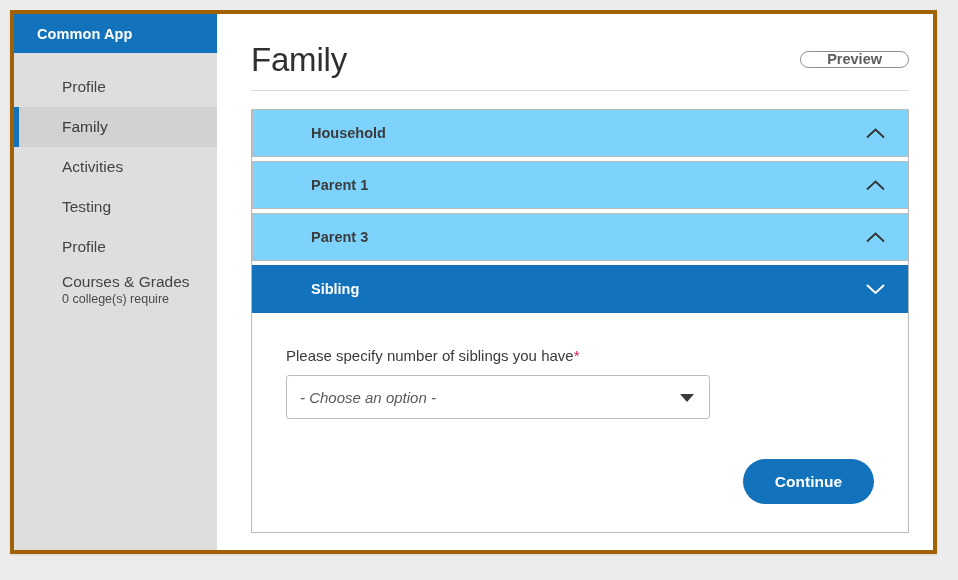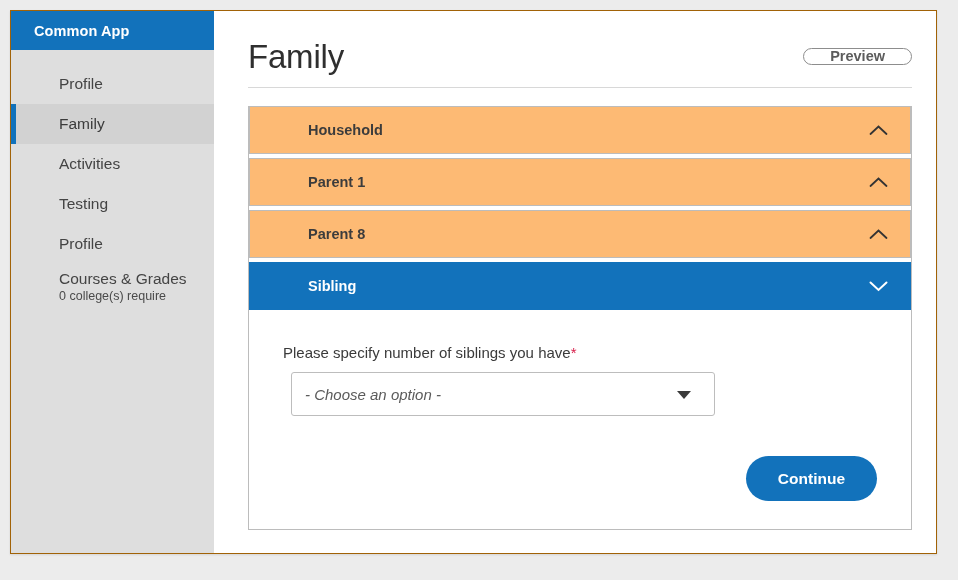--- a/index.html
+++ b/index.html
@@ -16,21 +16,21 @@
   }
 
   
   #app-window {
     position: absolute;
     left: 10px;
     top: 10px;
     width: 927px;
     height: 544px;
     background: #ffffff;
-    border: 1px solid #a16207;
+    border: 4px solid #a16207;
     box-sizing: border-box;
     box-shadow: 0 1px 2px rgba(0,0,0,0.10);
     display: flex;
     overflow: hidden;
   }
 
   
   #sidebar {
     width: 203px;
     flex: 0 0 203px;
@@ -140,21 +140,21 @@
   
   #content-panel {
     margin-top: 18px;
     border: 1px solid #bcbcbc;
     border-top: none;
     background: #ffffff;
     box-sizing: border-box;
   }
   .accordion-header {
     height: 48px;
-    background: #fdba74;
+    background: #7dd3fc;
     border: 1px solid #bcbcbc;
     border-bottom: 1px solid #bcbcbc;
     box-sizing: border-box;
     display: flex;
     align-items: center;
     justify-content: space-between;
     padding: 0 22px 0 58px;
     margin-top: -1px;
     cursor: pointer;
     position: relative;
@@ -210,21 +210,20 @@
     border-radius: 3px;
     box-sizing: border-box;
     background: #ffffff;
     display: flex;
     align-items: center;
     padding: 0 38px 0 13px;
     font-size: 15px;
     font-style: italic;
     color: #5b5b5b;
     cursor: pointer;
-    margin-left: 8px;
   }
   .select-caret {
     position: absolute;
     right: 16px;
     top: 50%;
     margin-top: -3px;
     width: 0;
     height: 0;
     border-left: 7px solid transparent;
     border-right: 7px solid transparent;
@@ -314,21 +313,21 @@
       <div class="accordion-header">
         <span class="accordion-title">Parent 1</span>
         <span class="chev">
           <svg width="19" height="12" viewBox="0 0 19 12" fill="none" xmlns="http://www.w3.org/2000/svg">
             <path d="M1.5 10 L9.5 2.5 L17.5 10" stroke="#333333" stroke-width="1.8" fill="none" stroke-linecap="round"></path>
           </svg>
         </span>
       </div>
 
       <div class="accordion-header">
-        <span class="accordion-title">Parent 8</span>
+        <span class="accordion-title">Parent 3</span>
         <span class="chev">
           <svg width="19" height="12" viewBox="0 0 19 12" fill="none" xmlns="http://www.w3.org/2000/svg">
             <path d="M1.5 10 L9.5 2.5 L17.5 10" stroke="#333333" stroke-width="1.8" fill="none" stroke-linecap="round"></path>
           </svg>
         </span>
       </div>
 
       <div class="accordion-header open">
         <span class="accordion-title">Sibling</span>
         <span class="chev">

